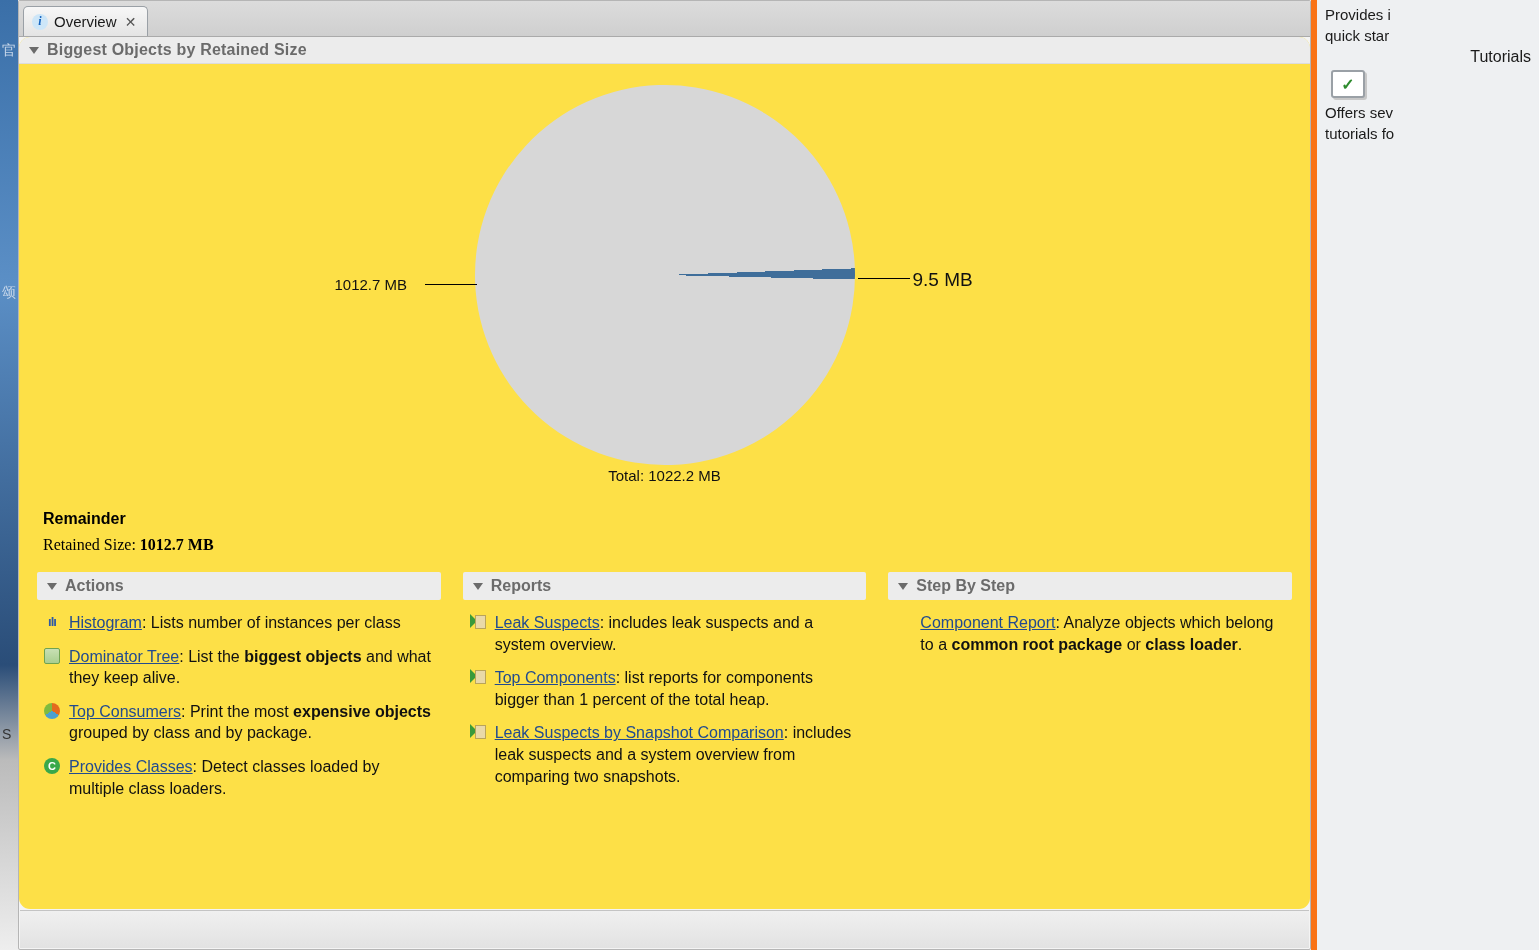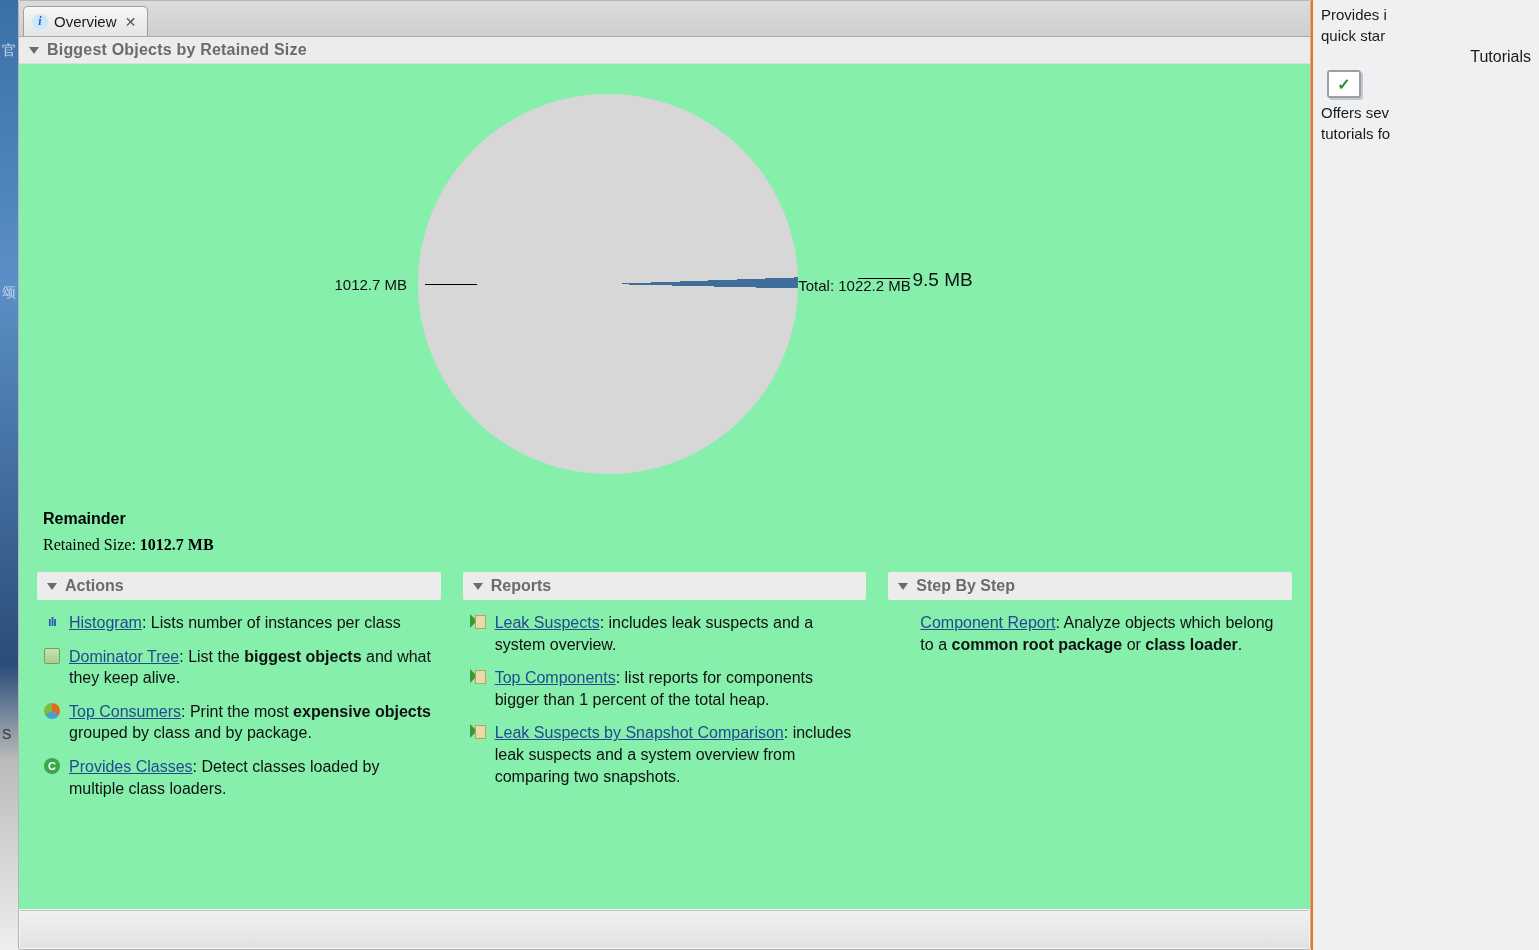--- a/index.html
+++ b/index.html
@@ -56,22 +56,23 @@
   }
   .tab .tab-close {
     width: 16px; height: 16px;
     display: flex; align-items: center; justify-content: center;
     color: #555; font-size: 14px; cursor: pointer;
     border-radius: 3px;
   }
   .tab .tab-title { font-size: 15px; }
   .editor-body {
     position: absolute; left: 0; top: 36px; right: 0; bottom: 40px;
-    background: #86efac;
+    background: #fde047;
     overflow: auto;
+    border-radius: 11px;
   }
   .editor-body::-webkit-scrollbar { width: 14px; }
   .editor-body::-webkit-scrollbar-thumb { background: #c7c7c7; border-radius: 7px; }
   .editor-body::-webkit-scrollbar-track { background: #f0f0f0; }
 
   .section-header {
     background: #ececec;
     border-bottom: 1px solid #dcdcdc;
     padding: 4px 10px;
     display: flex; align-items: center; gap: 8px;
@@ -177,21 +178,21 @@
     border-top: 7px solid transparent; border-bottom: 7px solid transparent;
     border-left: 7px solid #3a9a3a;
   }
   .icon-report::after {
     content: ""; position: absolute; right: 0; top: 1px; width: 9px; height: 12px;
     background: #e9d9a8; border: 1px solid #b9a45a;
   }
 
   .right-panel {
     position: absolute; right: 0; top: 0; width: 228px; height: 100%;
-    background: #eef0f2; border-left: 2px solid #f97316;
+    background: #eef0f2; border-left: 6px solid #f97316;
     padding: 6px 8px;
     font-size: 15px; color: #1a1a1a;
     overflow: hidden;
   }
   .right-panel .hint { margin-bottom: 4px; }
   .right-panel .tut-title { font-size: 16px; margin: 4px 0 2px 0; text-align: right; }
   .right-panel .tut-icon {
     width: 34px; height: 28px; background: #fff;
     border: 2px solid #9aa0a6; border-radius: 3px;
     display: flex; align-items: center; justify-content: center; margin: 4px 0 6px 6px;
@@ -224,21 +225,21 @@
     </div>
   </div>
 
   <div class="editor-body">
     <div class="section-header">
       <span class="tw"></span>
       <span class="title">Biggest Objects by Retained Size</span>
     </div>
 
     <div class="chart-area">
-      <div style="display:flex;flex-direction:row;align-items:center;">
+      <div style="display:flex;flex-direction:column;align-items:center;">
         <div class="pie-wrap">
           <div class="pie"></div>
         </div>
         <div class="chart-total">Total: 1022.2 MB</div>
       </div>
       <div class="pie-label-left">1012.7 MB</div>
       <div class="pie-line-left"></div>
       <div class="pie-label-right">9.5 MB</div>
       <div class="pie-line-right"></div>
     </div>

